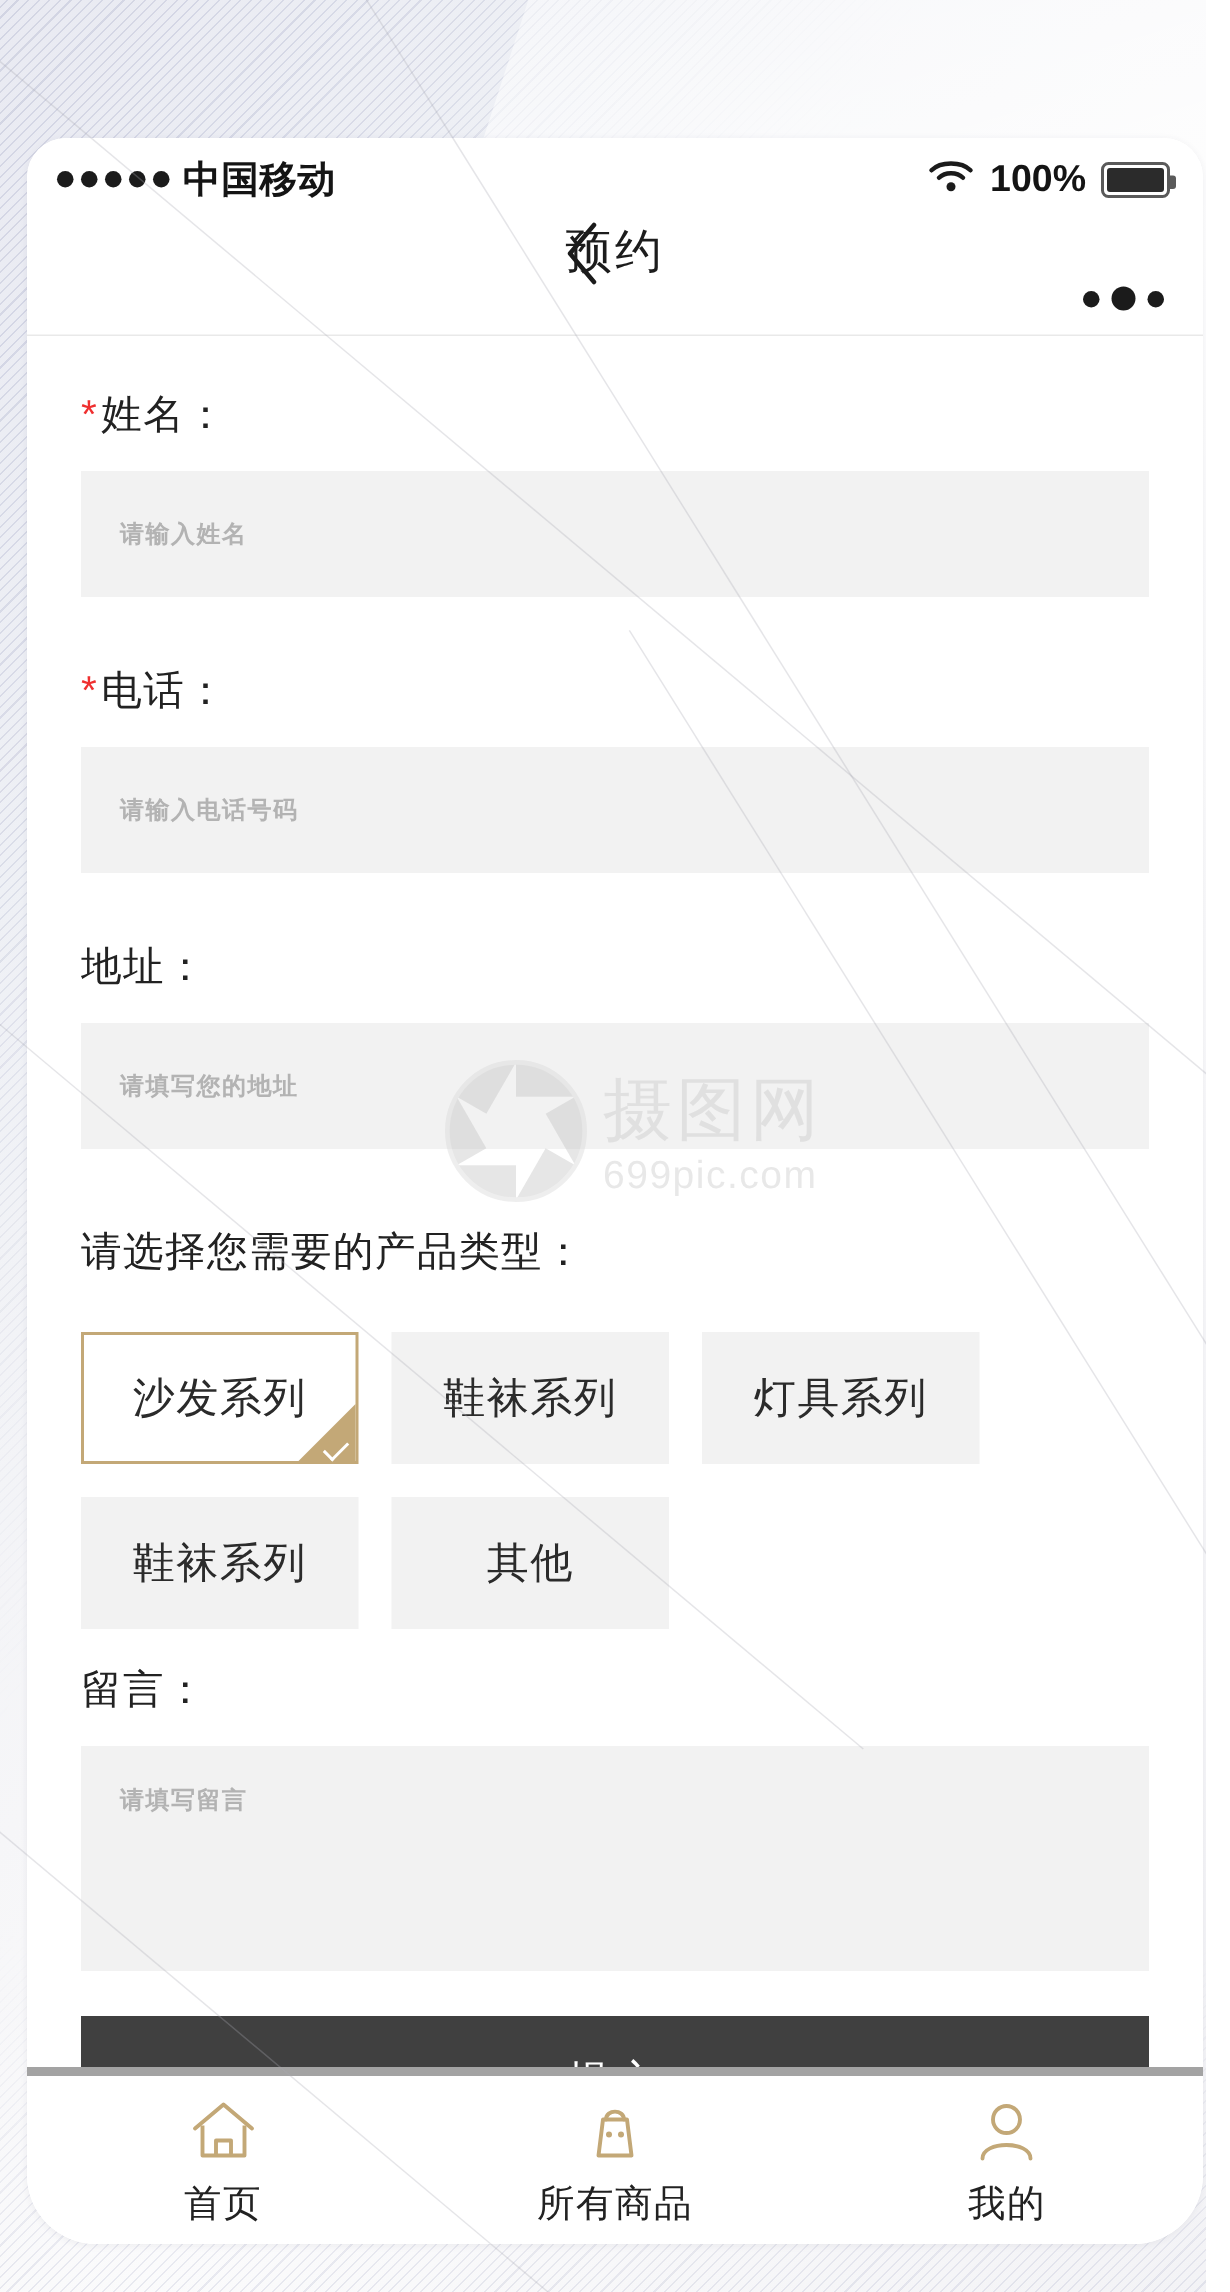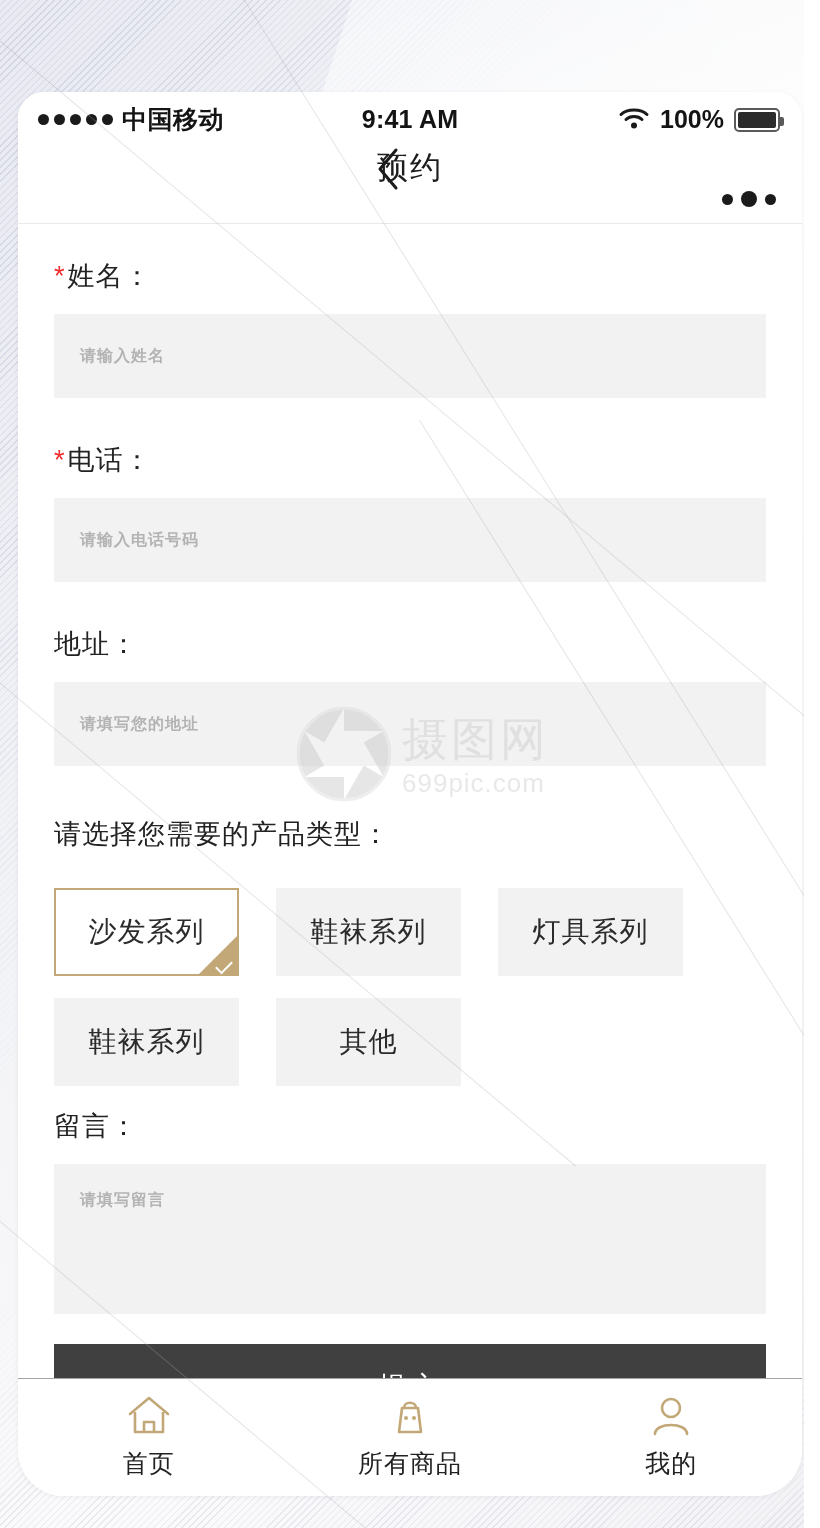--- a/index.html
+++ b/index.html
@@ -158,21 +158,21 @@
     cursor: text;
     font-weight: bold;
   }
   .inp.tall { height: 150px; align-items: flex-start; padding-top: 26px; }
   .gap { height: 36px; }
 
   
   .chip-label {
     font-size: 27px; color: #222; letter-spacing: 1px; margin: 6px 0 36px 0;
   }
-  .chip-row { display: flex; gap: 37px; margin-bottom: 22px; text-align: center; }
+  .chip-row { display: flex; gap: 22px; margin-bottom: 22px; text-align: center; }
   .chip {
     width: 185px; height: 88px;
     background: #f2f2f2;
     display: flex; align-items: center; justify-content: center;
     font-size: 28px; color: #2b2b2b; letter-spacing: 1px;
     position: relative; cursor: pointer;
   }
   .chip.selected {
     background: #ffffff;
     border: 2px solid #c3a877;
@@ -200,21 +200,21 @@
     font-size: 29px; color: #ffffff; letter-spacing: 3px;
     cursor: pointer;
   }
 
   
   #tabbar {
     position: absolute;
     left: 0; right: 0; bottom: 0;
     height: 118px;
     background: #fff;
-    border-top: 1px solid #a3a3a3;
+    border-top: 6px solid #a3a3a3;
     display: flex;
     align-items: flex-start;
     padding-top: 14px;
   }
   .tab {
     flex: 1;
     display: flex; flex-direction: column; align-items: center; gap: 8px;
     cursor: pointer;
   }
   .tab-ico { height: 46px; display: flex; align-items: center; justify-content: center; }
@@ -262,21 +262,20 @@
       <div class="sb-left">
         <span class="sig-dots">
           <i></i>
             <i></i>
             <i></i>
             <i></i>
             <i></i>
         </span>
         <span class="carrier">中国移动</span>
       </div>
-      <div class="sb-time">9:41 AM</div>
       <div class="sb-right">
         <span>
           <svg width="32" height="24" viewBox="0 0 32 24">
             <path d="M3 8.5 C9 2.5, 23 2.5, 29 8.5" stroke="#1b1b1b" stroke-width="3" fill="none" stroke-linecap="round"></path>
             <path d="M8 13.5 C12 9.5, 20 9.5, 24 13.5" stroke="#1b1b1b" stroke-width="3" fill="none" stroke-linecap="round"></path>
             <circle cx="16" cy="19.5" r="3" fill="#1b1b1b"></circle>
           </svg>
         </span>
         <span class="battery-pct">100%</span>
         <span class="batt">

